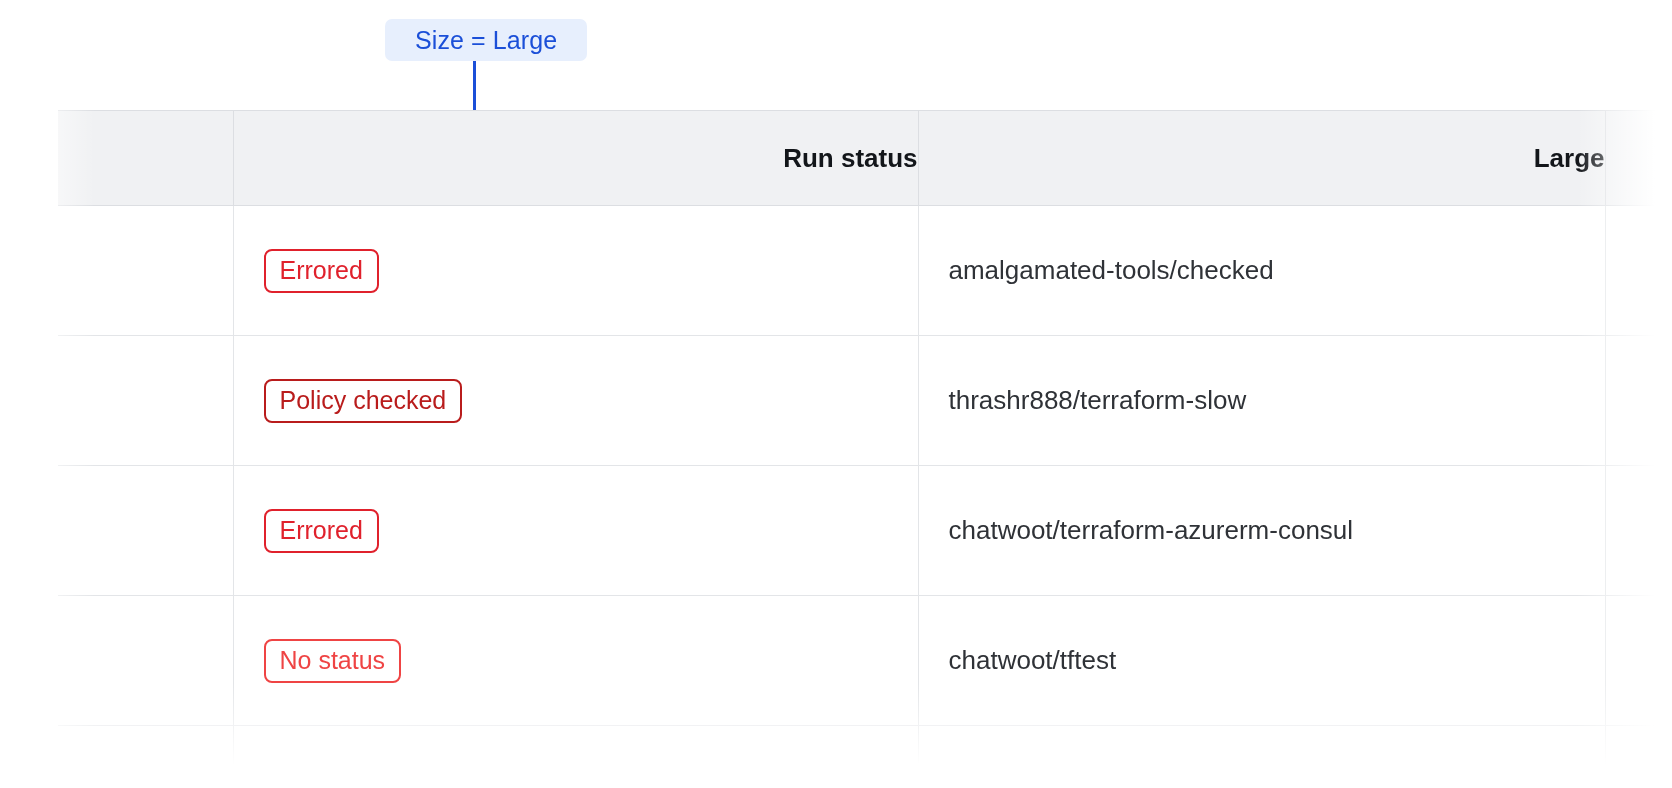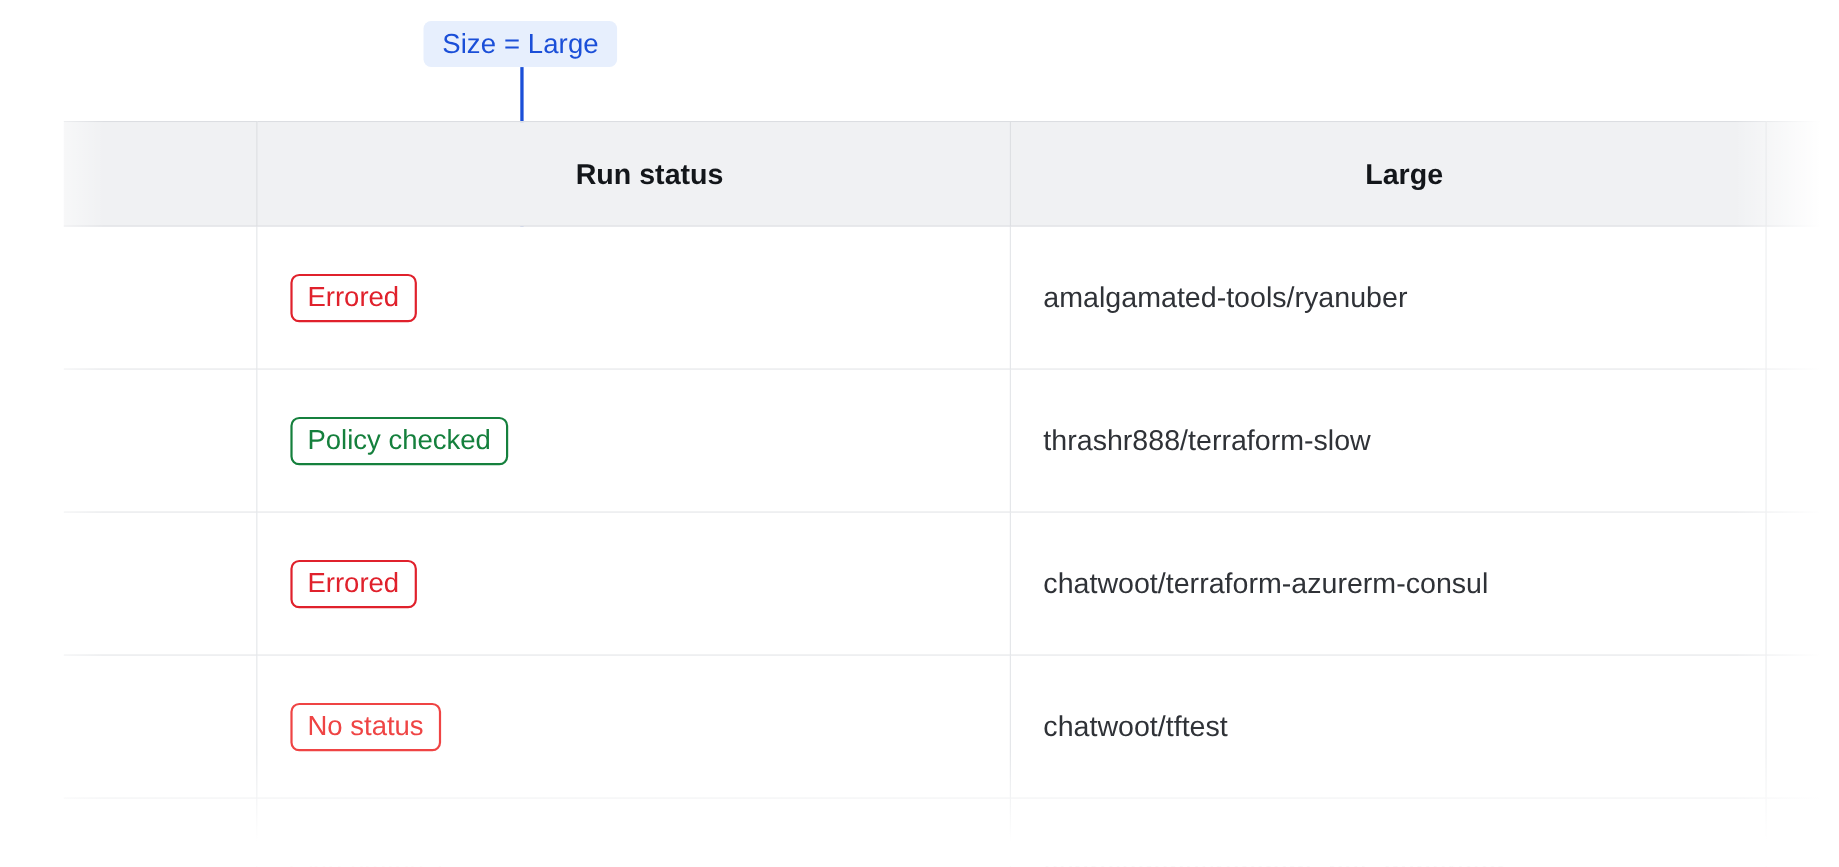--- a/index.html
+++ b/index.html
@@ -26,21 +26,21 @@
 
   
   .annotation {
     position: absolute;
     left: 385px;
     top: 19px;
     height: 42px;
     display: flex;
     align-items: center;
     justify-content: center;
-    padding: 0 17px;
+    padding: 0 30px;
     background: #e7effd;
     border-radius: 7px;
     white-space: nowrap;
   }
   .annotation-label {
     font-size: 25px;
     line-height: 1;
     color: #1b4fd8;
     letter-spacing: 0.1px;
   }
@@ -83,21 +83,21 @@
   .tbl col.c-status{ width: 685px; }
   .tbl col.c-repo  { width: 687px; }
   .tbl col.c-tail  { width: 95px; }
 
   .tbl thead th {
     height: 95px;
     background: #f0f1f3;
     border-top: 1px solid #dcdee2;
     border-bottom: 1px solid #dcdee2;
     border-right: 1px solid #dcdee2;
-    text-align: center;
+    text-align: right;
     vertical-align: middle;
     padding: 0 0 0 30px;
     font-size: 26px;
     font-weight: bold;
     color: #13161a;
   }
   .tbl thead th.lead  { padding-left: 0; border-right: 1px solid #dcdee2; }
   .tbl thead th.tail  { border-right: none; }
 
   .tbl tbody td {
@@ -122,21 +122,21 @@
     height: 44px;
     padding: 0 14px;
     border-radius: 8px;
     border: 2px solid currentColor;
     font-size: 25px;
     line-height: 1;
     background: #ffffff;
     white-space: nowrap;
   }
   .pill.errored        { color: #e0212c; }
-  .pill.policy-checked { color: #15803d; }
+  .pill.policy-checked { color: #b91c1c; }
   .pill.no-status      { color: #ef4444; }
 
   
   .fade-left {
     position: absolute;
     left: 0; top: 0;
     width: 95px; height: 788px;
     background: linear-gradient(to right, #ffffff 18%, rgba(255,255,255,0) 100%);
     pointer-events: none;
   }
@@ -179,21 +179,21 @@
           <th class="lead"></th>
           <th>Run status</th>
           <th>Large</th>
           <th class="tail"></th>
         </tr>
       </thead>
       <tbody>
           <tr>
             <td class="lead"></td>
             <td><span class="pill errored">Errored</span></td>
-            <td>amalgamated-tools/ryanuber</td>
+            <td>amalgamated-tools/checked</td>
             <td class="tail"></td>
           </tr>
           <tr>
             <td class="lead"></td>
             <td><span class="pill policy-checked">Policy checked</span></td>
             <td>thrashr888/terraform-slow</td>
             <td class="tail"></td>
           </tr>
           <tr>
             <td class="lead"></td>

